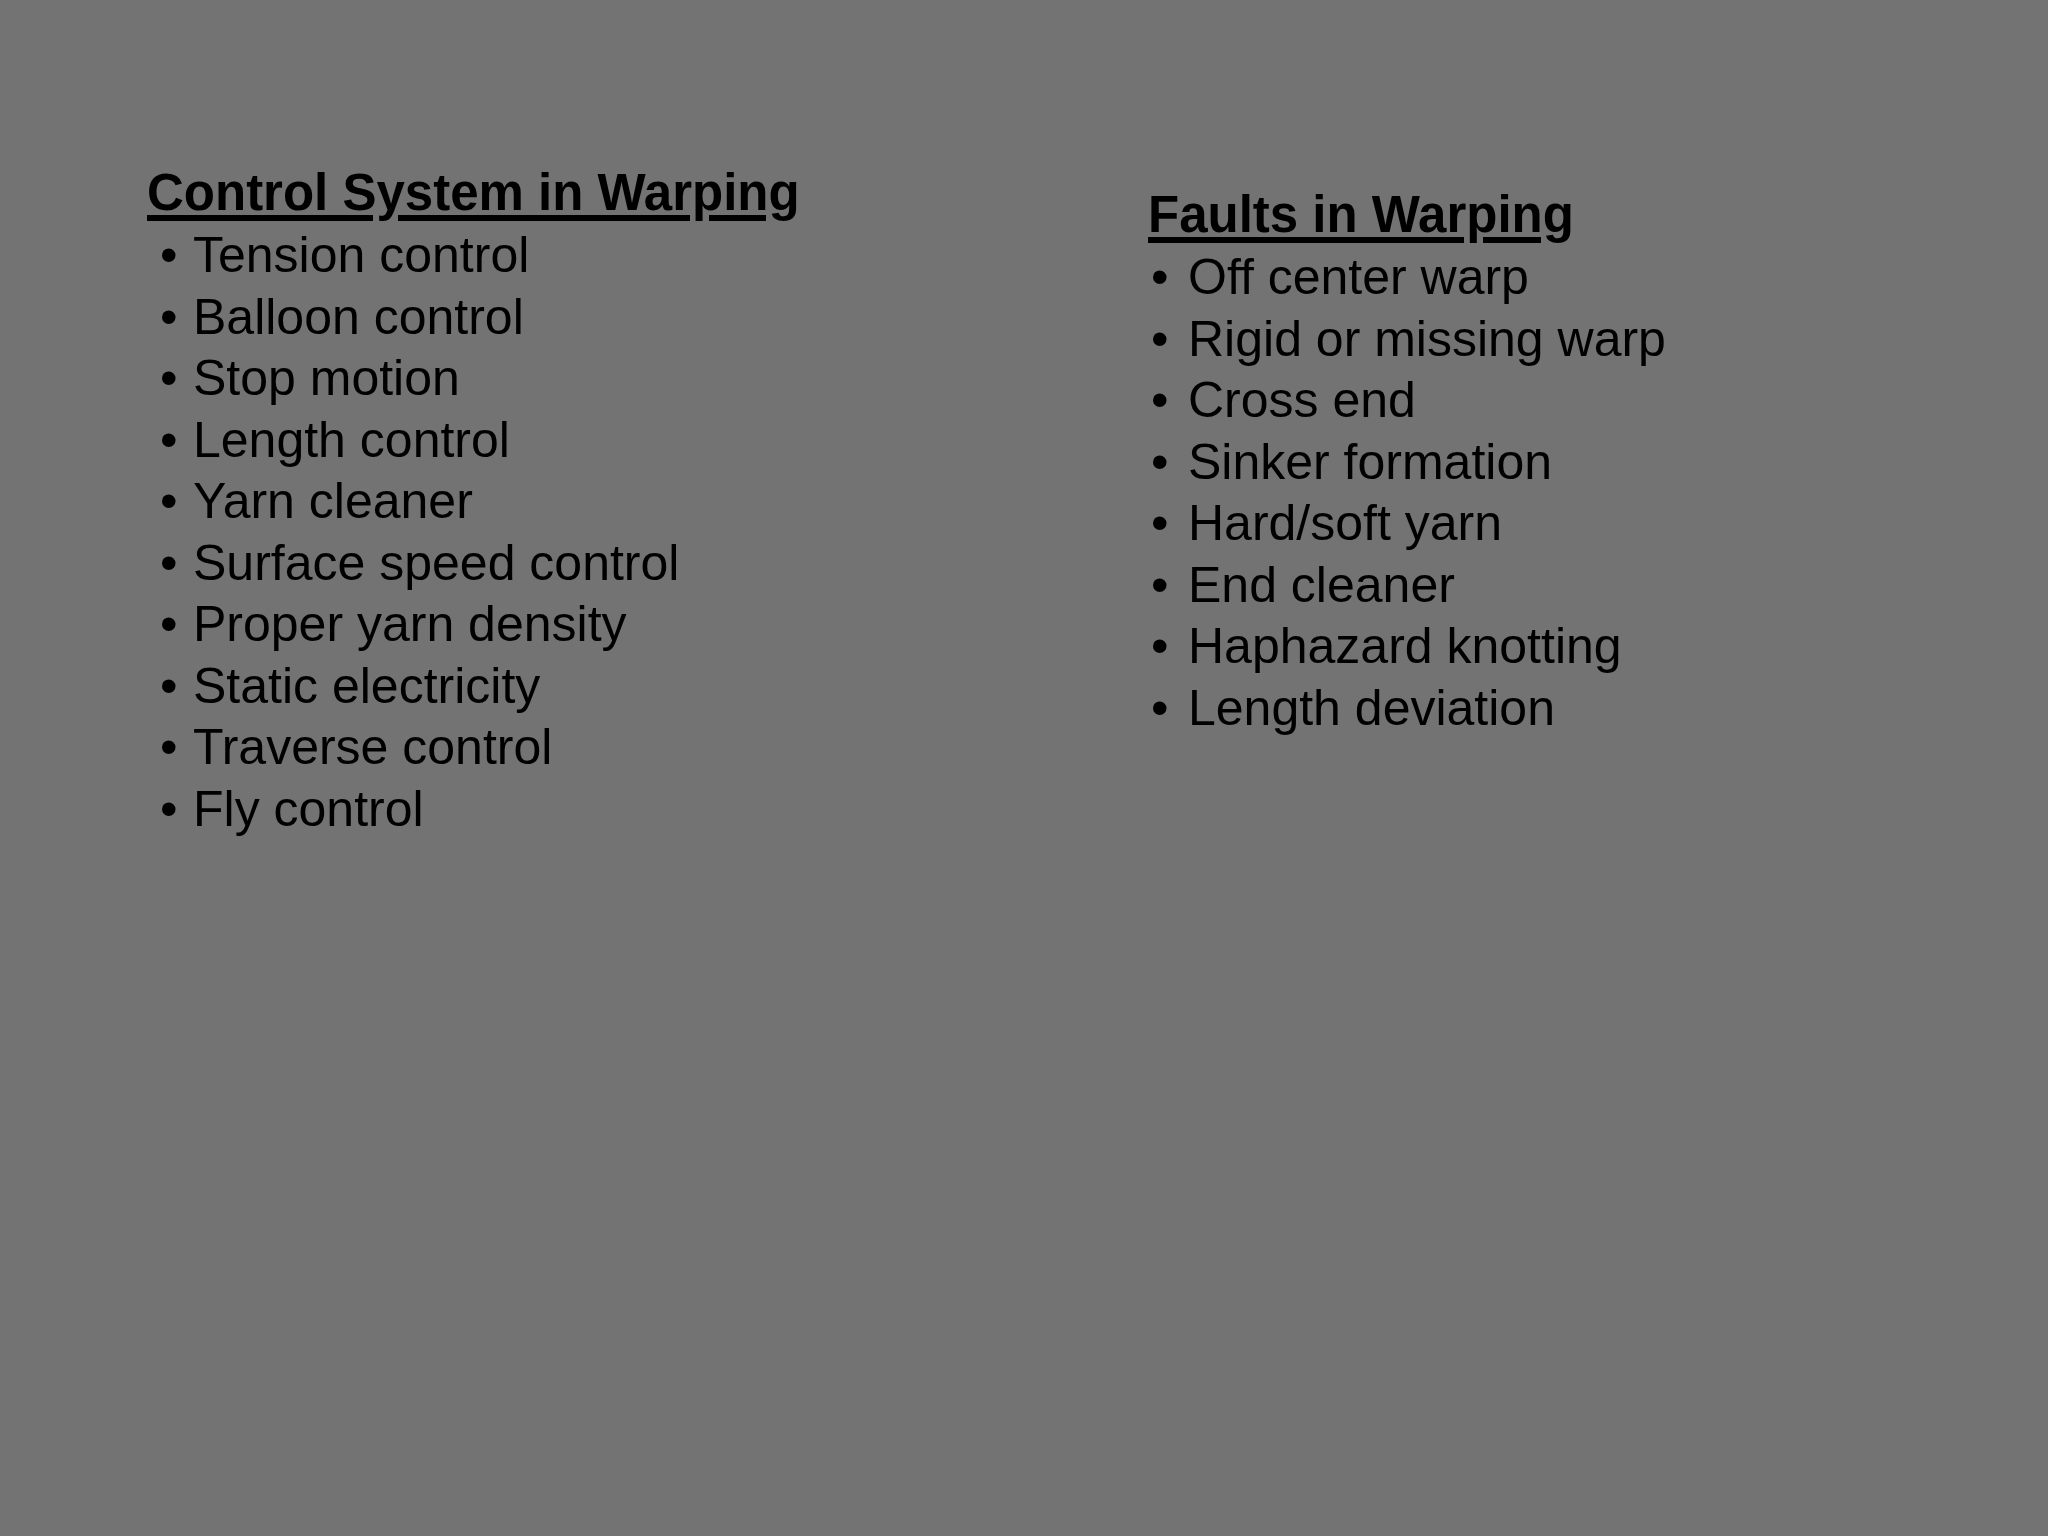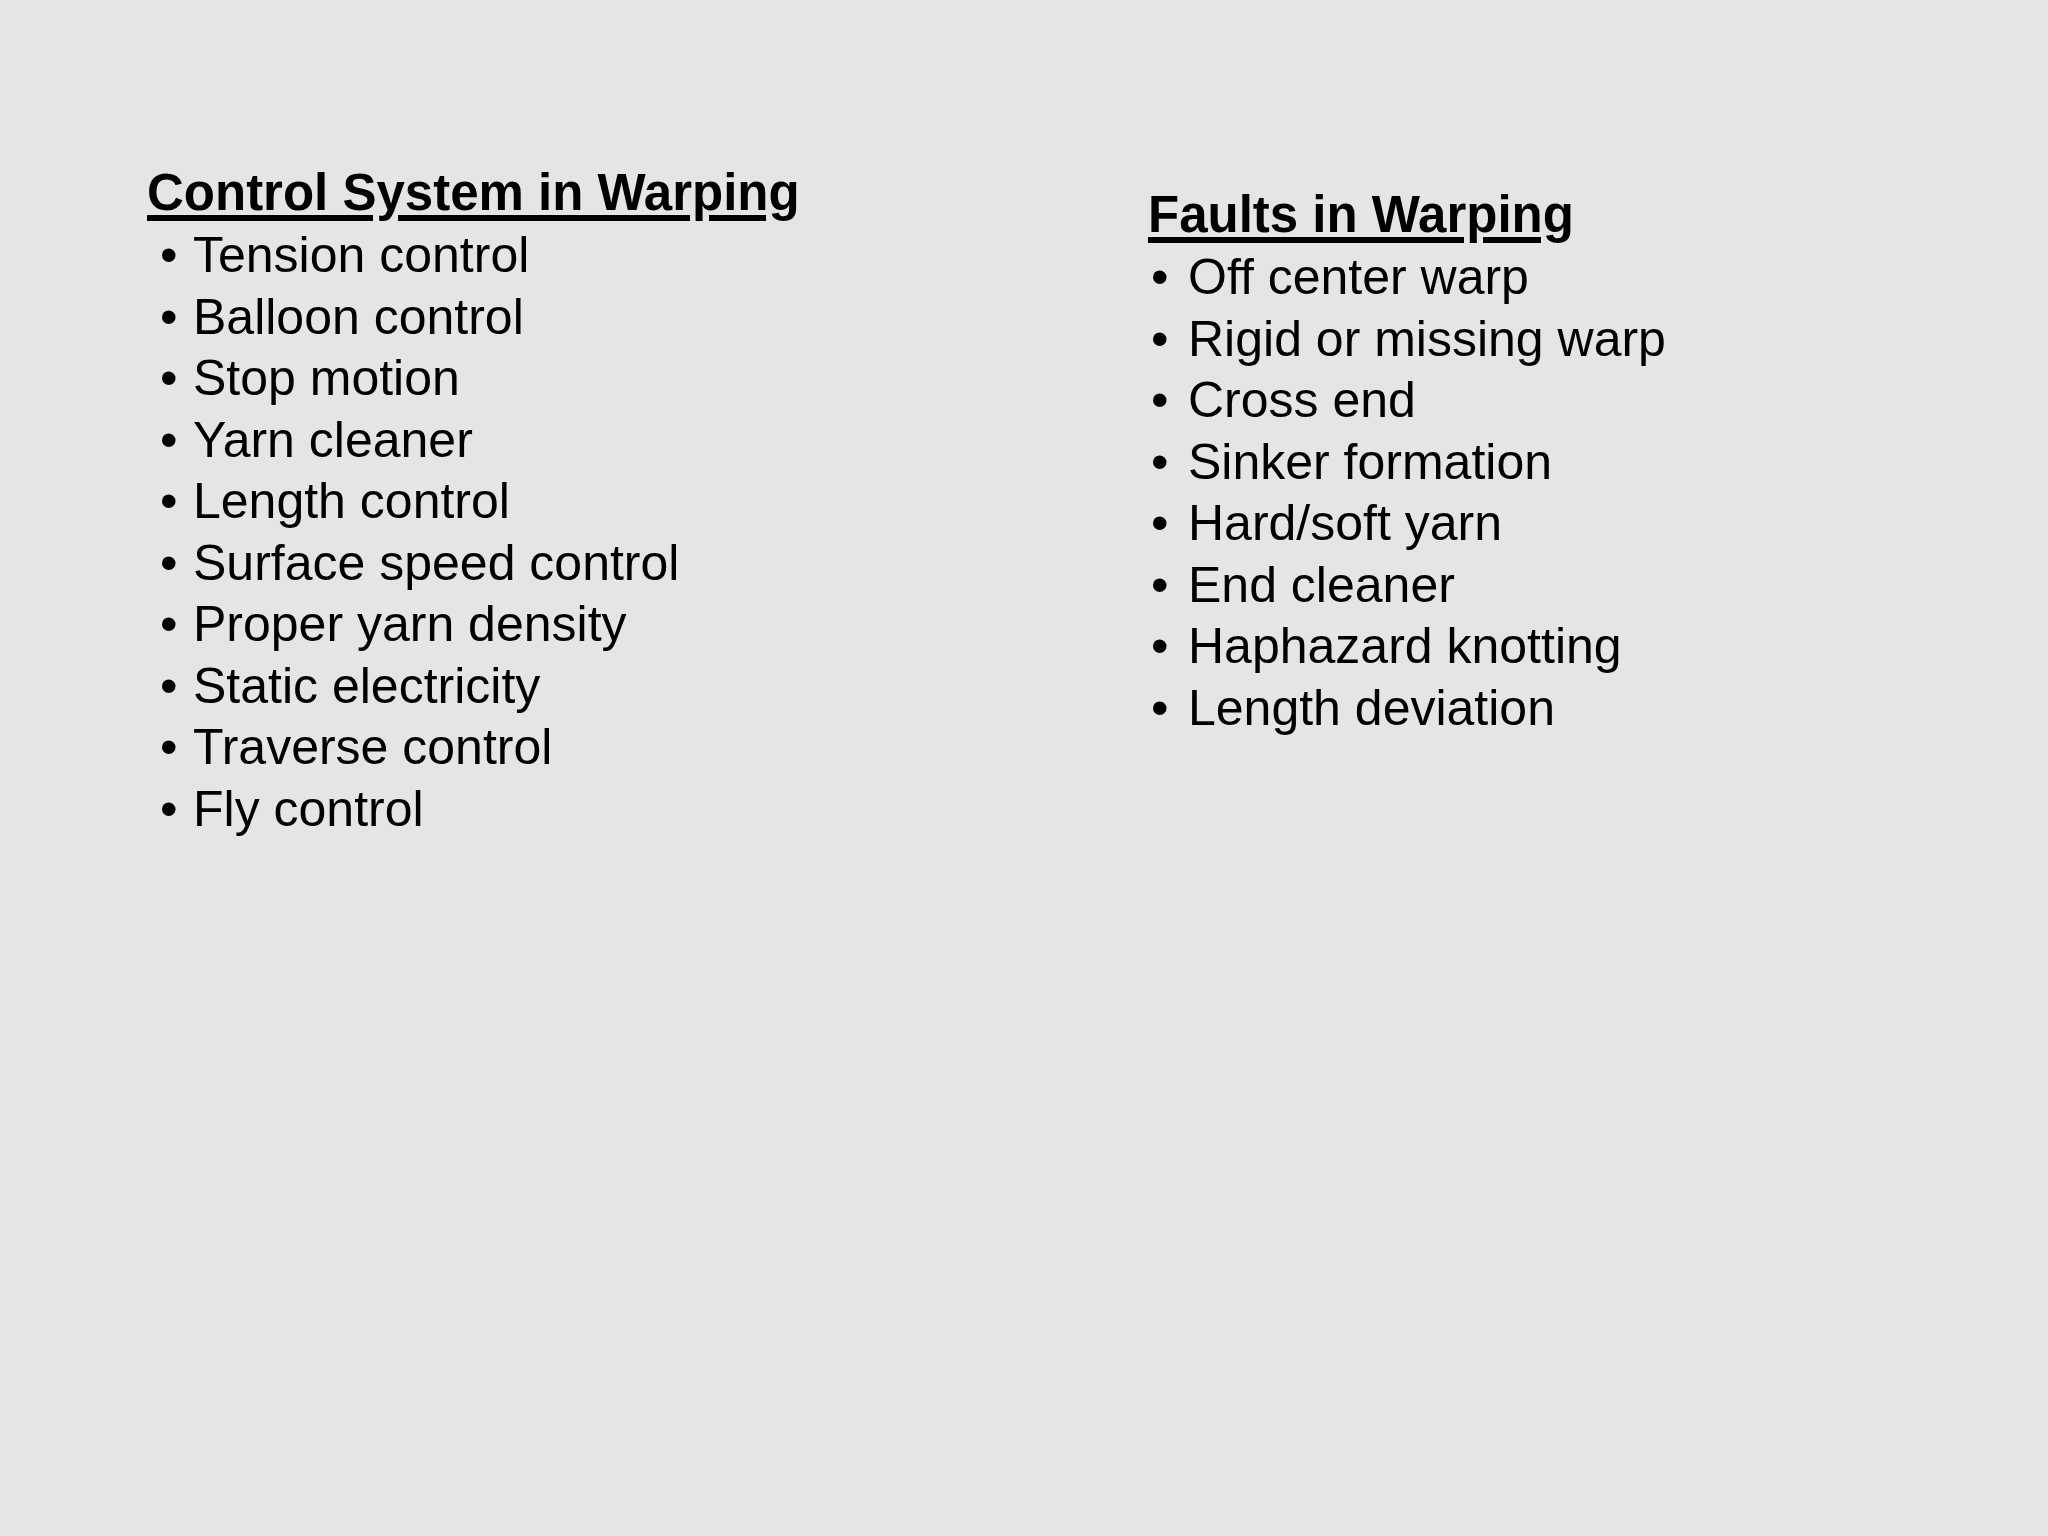--- a/index.html
+++ b/index.html
@@ -3,21 +3,21 @@
 <meta charset="utf-8">
 <style>
   html, body {
     margin: 0;
     padding: 0;
   }
   .slide {
     position: relative;
     width: 2048px;
     height: 1536px;
-    background: #e5e5e5;
+    background: #737373;
     color: #000000;
     font-family: "Liberation Sans", sans-serif;
     overflow: hidden;
   }
   .column {
     position: absolute;
     white-space: nowrap;
   }
   .column-left {
     left: 147px;
@@ -58,22 +58,22 @@
 </head>
 <body>
 
 <div class="slide">
 
   <div class="column column-left">
     <div class="heading">Control System in Warping</div>
     <div class="item"><span class="bullet">•</span><span>Tension control</span></div>
     <div class="item"><span class="bullet">•</span><span>Balloon control</span></div>
     <div class="item"><span class="bullet">•</span><span>Stop motion</span></div>
+    <div class="item"><span class="bullet">•</span><span>Length control</span></div>
     <div class="item"><span class="bullet">•</span><span>Yarn cleaner</span></div>
-    <div class="item"><span class="bullet">•</span><span>Length control</span></div>
     <div class="item"><span class="bullet">•</span><span>Surface speed control</span></div>
     <div class="item"><span class="bullet">•</span><span>Proper yarn density</span></div>
     <div class="item"><span class="bullet">•</span><span>Static electricity</span></div>
     <div class="item"><span class="bullet">•</span><span>Traverse control</span></div>
     <div class="item"><span class="bullet">•</span><span>Fly control</span></div>
   </div>
 
   <div class="column column-right">
     <div class="heading">Faults in Warping</div>
     <div class="item"><span class="bullet">•</span><span>Off center warp</span></div>

